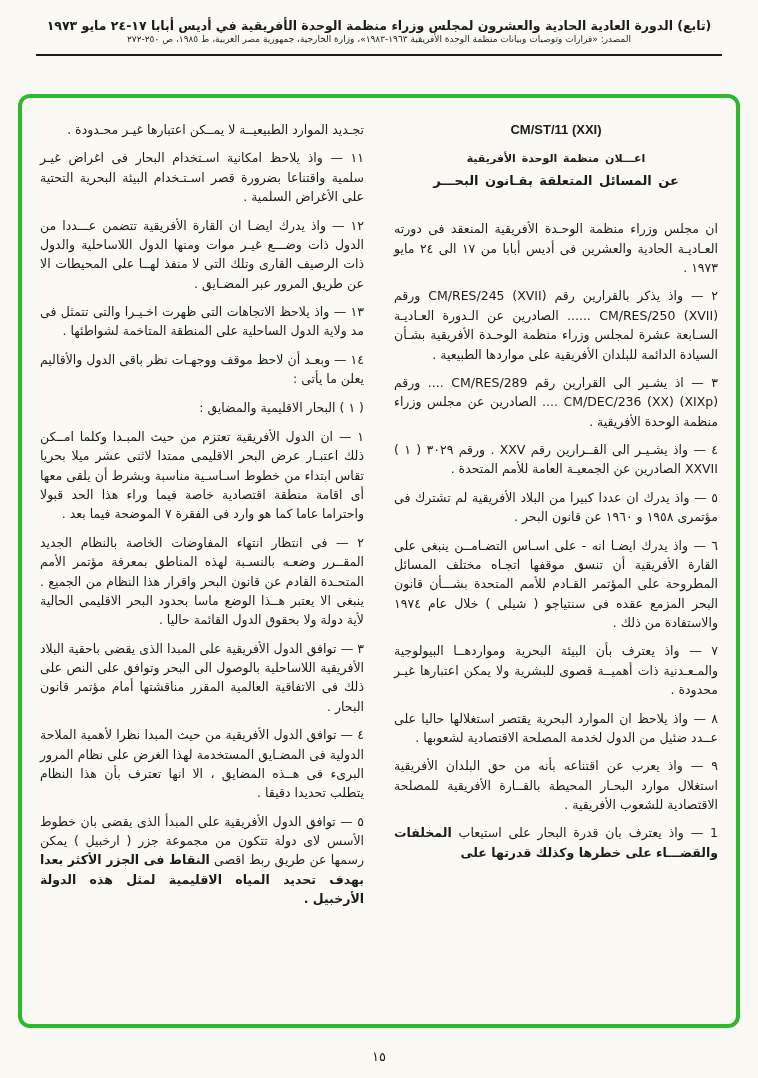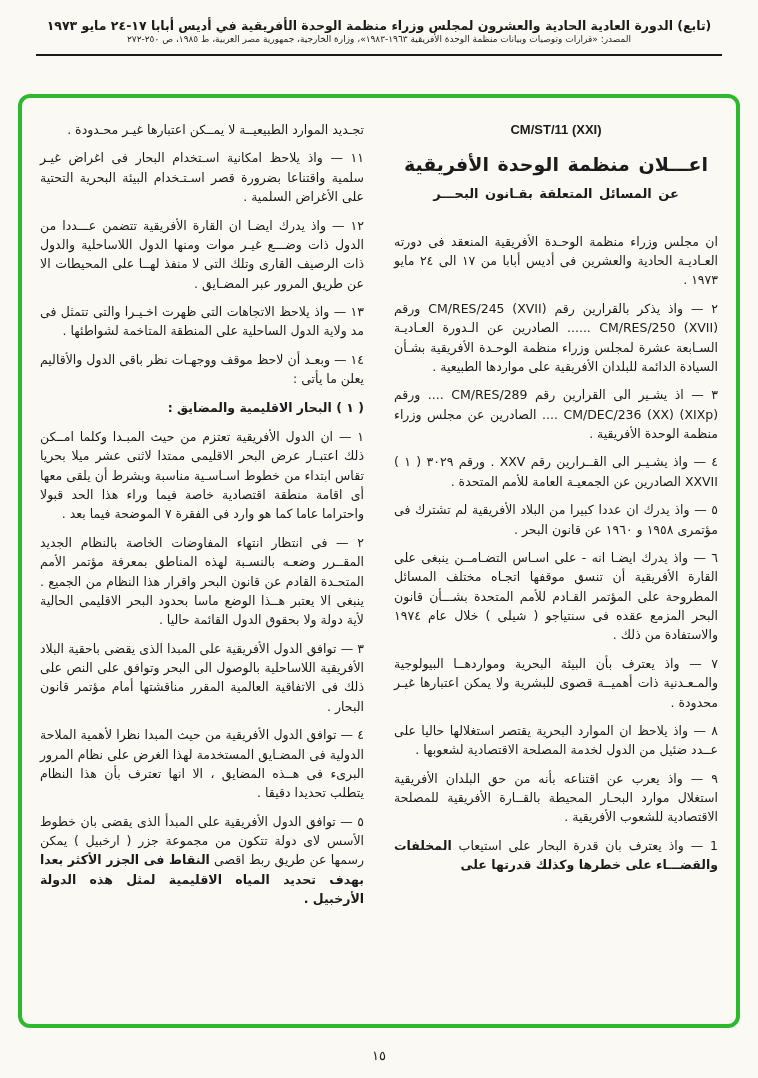--- a/index.html
+++ b/index.html
@@ -51,41 +51,40 @@
     direction: ltr;
     text-align: center;
     font-family: Liberation Sans, sans-serif;
     font-weight: bold;
     font-size: 13px;
     margin-bottom: 10px;
   }
   .doc-title {
     text-align: center;
     font-weight: bold;
-    font-size: 19px;
+    font-size: 11px;
     margin: 0 0 4px;
     word-spacing: 2px;
   }
   .doc-subtitle { font-size: 13px; margin-bottom: 28px; }
 
   .section-heading {
-    font-weight: bold;
+    font-weight: normal;
     font-size: 12.5px;
     margin: 0 0 10px;
   }
   .bold { font-weight: bold; }
 
   
   .page-number {
     position: absolute;
     bottom: 14px;
     left: 0; right: 0;
     text-align: center;
     font-size: 13px;
-    font-family: Liberation Serif, serif;
   }
 </style>
 </head>
 <body>
 
 <div class="page">
 
   <header class="header">
     <div class="header-title">(تابع) الدورة العادية الحادية والعشرون لمجلس وزراء منظمة الوحدة الأفريقية في أديس أبابا ١٧-٢٤ مايو ١٩٧٣</div>
     <div class="header-source">المصدر: «قرارات وتوصيات وبيانات منظمة الوحدة الأفريقية ١٩٦٣-١٩٨٣»، وزارة الخارجية، جمهورية مصر العربية، ط ١٩٨٥، ص ٢٥٠-٢٧٢</div>

